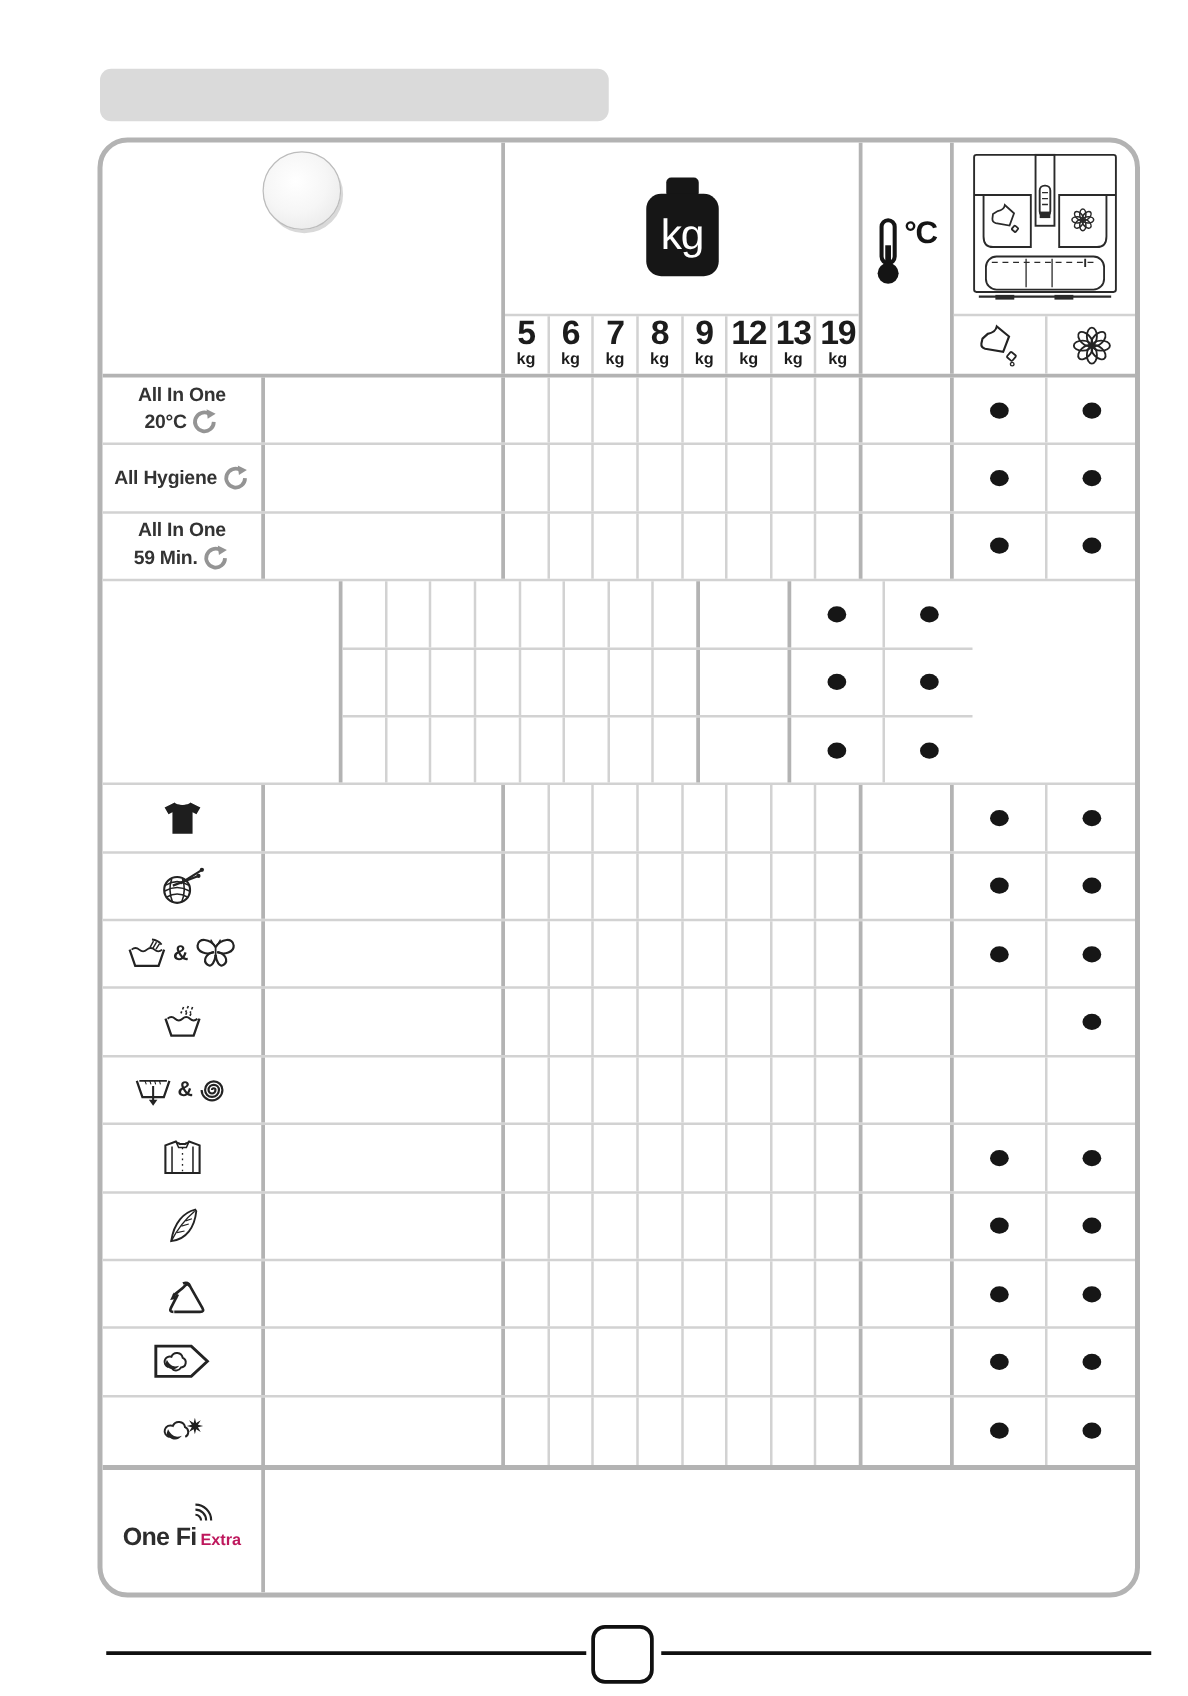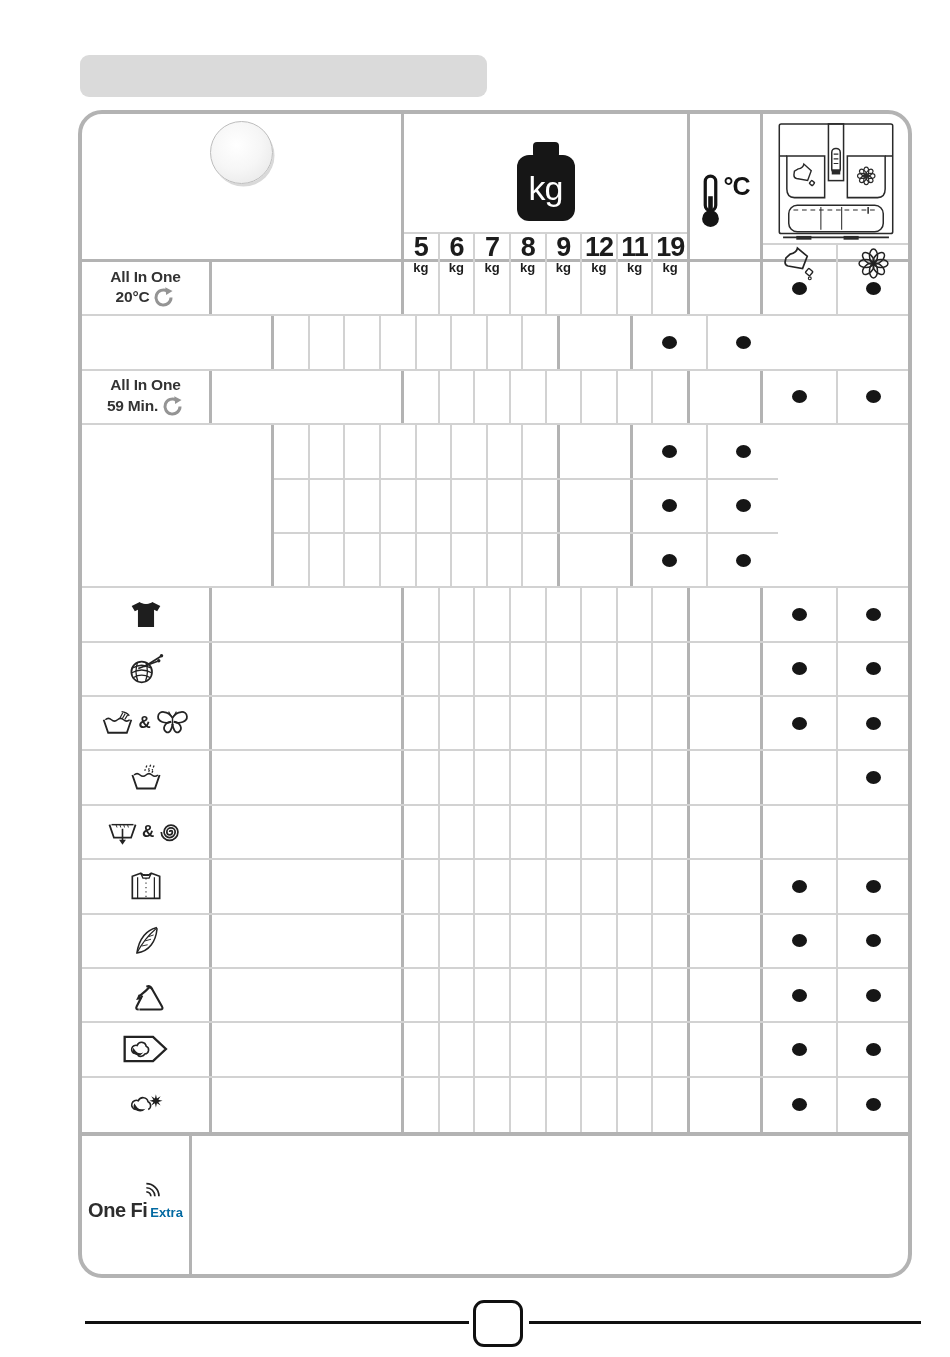--- a/index.html
+++ b/index.html
@@ -9,21 +9,21 @@
 
   
   .title-bar{position:absolute;left:80px;top:55px;width:407px;height:42px;
              background:#dadada;border-radius:9px;}
 
   
   .ptable{position:absolute;left:78px;top:110px;width:834px;height:1168px;
           border:4px solid #b3b3b3;border-radius:24px;background:#fff;overflow:hidden;
           display:flex;flex-direction:column;}
 
-  .thead{display:flex;height:148px;flex:0 0 auto;border-bottom:3px solid #b3b3b3;}
+  .thead{display:flex;height:188px;flex:0 0 auto;border-bottom:3px solid #b3b3b3;}
   .h-left{width:322px;border-right:3px solid #b3b3b3;display:flex;justify-content:center;align-items:flex-start;}
   .knob{margin-top:7px;width:63px;height:63px;border-radius:50%;
         background:radial-gradient(circle at 42% 38%, #ffffff 0%, #f6f6f6 48%, #e4e4e4 100%);
         border:1.5px solid #bcbcbc;box-shadow:2px 3px 0 -0.5px #d9d9d9;}
   .h-kg{width:286px;border-right:3px solid #b3b3b3;display:flex;flex-direction:column;}
   .h-kg-icon{height:143px;border-bottom:2px solid #d2d2d2;display:flex;justify-content:center;align-items:flex-start;}
   .kg-badge{position:relative;margin-top:28px;width:58px;height:90px;}
   .kg-badge .knob-top{position:absolute;left:16px;top:0;width:26px;height:16px;background:#161616;border-radius:4px;}
   .kg-badge .body{position:absolute;left:0;top:13px;width:58px;height:66px;background:#161616;border-radius:12px;
                   display:flex;align-items:center;justify-content:center;}
@@ -61,24 +61,24 @@
   .temp-cell{width:73px;border-right:3px solid #b3b3b3;}
   .det1-cell{width:75px;border-right:2px solid #d2d2d2;display:flex;align-items:center;justify-content:center;}
   .det2-cell{width:70px;display:flex;align-items:center;justify-content:center;}
   .dot{width:15px;height:13px;border-radius:50%;background:#161616;}
   .sub-col{display:flex;flex-direction:column;width:504px;}
   .sub-row{flex:1 1 0;display:flex;border-bottom:2px solid #d2d2d2;}
   .sub-col .sub-row:last-child{border-bottom:none;}
 
   
   .onefi{flex:1 1 auto;display:flex;border-top:4px solid #b3b3b3;}
-  .onefi-label{width:110px;border-right:3px solid #b3b3b3;display:flex;align-items:center;justify-content:center;}
+  .onefi-label{width:130px;border-right:3px solid #b3b3b3;display:flex;align-items:center;justify-content:center;}
   .onefi-wrap{position:relative;display:inline-flex;align-items:baseline;gap:3px;padding-top:10px;}
   .onefi-main{font-size:20px;font-weight:700;color:#2d2d2d;letter-spacing:-0.5px;}
-  .onefi-sub{font-size:13px;font-weight:700;color:#0369a1;}
+  .onefi-sub{font-size:13px;font-weight:700;color:#be185d;}
   .onefi-wifi{position:absolute;left:56px;top:-8px;}
   .onefi-rest{flex:1 1 auto;}
 
   
   .foot-line{position:absolute;top:1321px;height:3px;background:#101010;}
   .foot-line.l{left:85px;width:384px;}
   .foot-line.r{left:529px;width:392px;}
   .page-box{position:absolute;left:473px;top:1300px;width:50px;height:47px;background:#fff;
             border:3.5px solid #101010;border-radius:11px;}
 </style>
@@ -124,21 +124,21 @@
             </div>
             <div class="kg-col">
               <div class="num">9</div>
               <div class="unit">kg</div>
             </div>
             <div class="kg-col">
               <div class="num">12</div>
               <div class="unit">kg</div>
             </div>
             <div class="kg-col">
-              <div class="num">11</div>
+              <div class="num">13</div>
               <div class="unit">kg</div>
             </div>
             <div class="kg-col">
               <div class="num">19</div>
               <div class="unit">kg</div>
             </div>
           </div>
       </div>
 
       <div class="h-temp">
@@ -244,20 +244,28 @@
           </div>
           <div class="cell temp-cell"></div>
           <div class="det1-cell">
             <div class="dot"></div>
           </div>
           <div class="det2-cell">
             <div class="dot"></div>
           </div>
         </div>
         <div class="prog-row" style="height: 54.375px;">
+          <div class="cell label-cell">
+            <div class="line">All Hygiene<span class="rot" style="display: inline-flex;">
+                <svg viewBox="0 0 26 26" width="23" height="23">
+                  <path d="M21.5 13 A8.5 8.5 0 1 1 17.4 5.7" fill="none" stroke="#949494" stroke-width="3.4"></path>
+                  <path d="M15 1.5 L23.2 5.6 L16 10.2 Z" fill="#949494"></path>
+                </svg>
+              </span></div>
+          </div>
           <div class="cell desc-cell"></div>
           <div class="kg-group">
             <div class="kg-cell"></div>
             <div class="kg-cell"></div>
             <div class="kg-cell"></div>
             <div class="kg-cell"></div>
             <div class="kg-cell"></div>
             <div class="kg-cell"></div>
             <div class="kg-cell"></div>
             <div class="kg-cell"></div>

